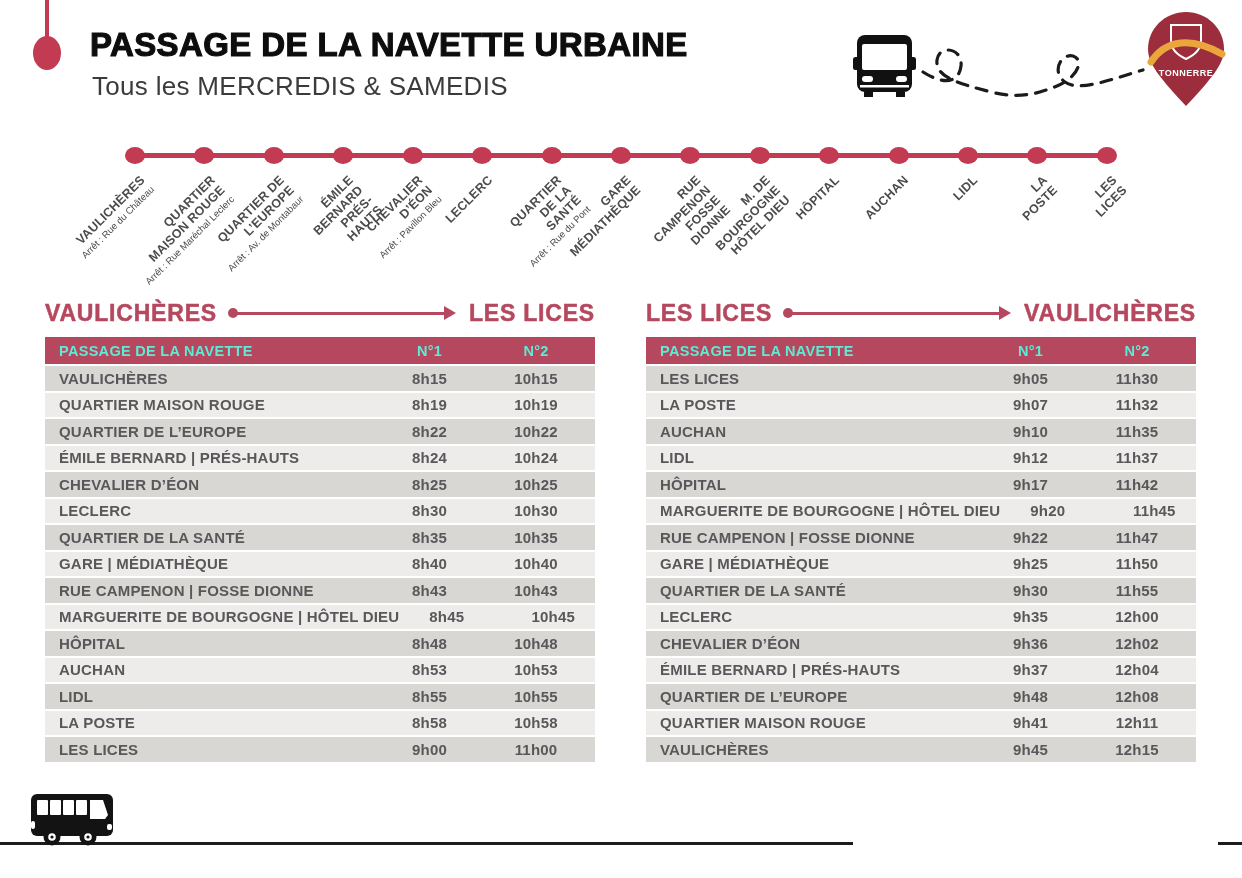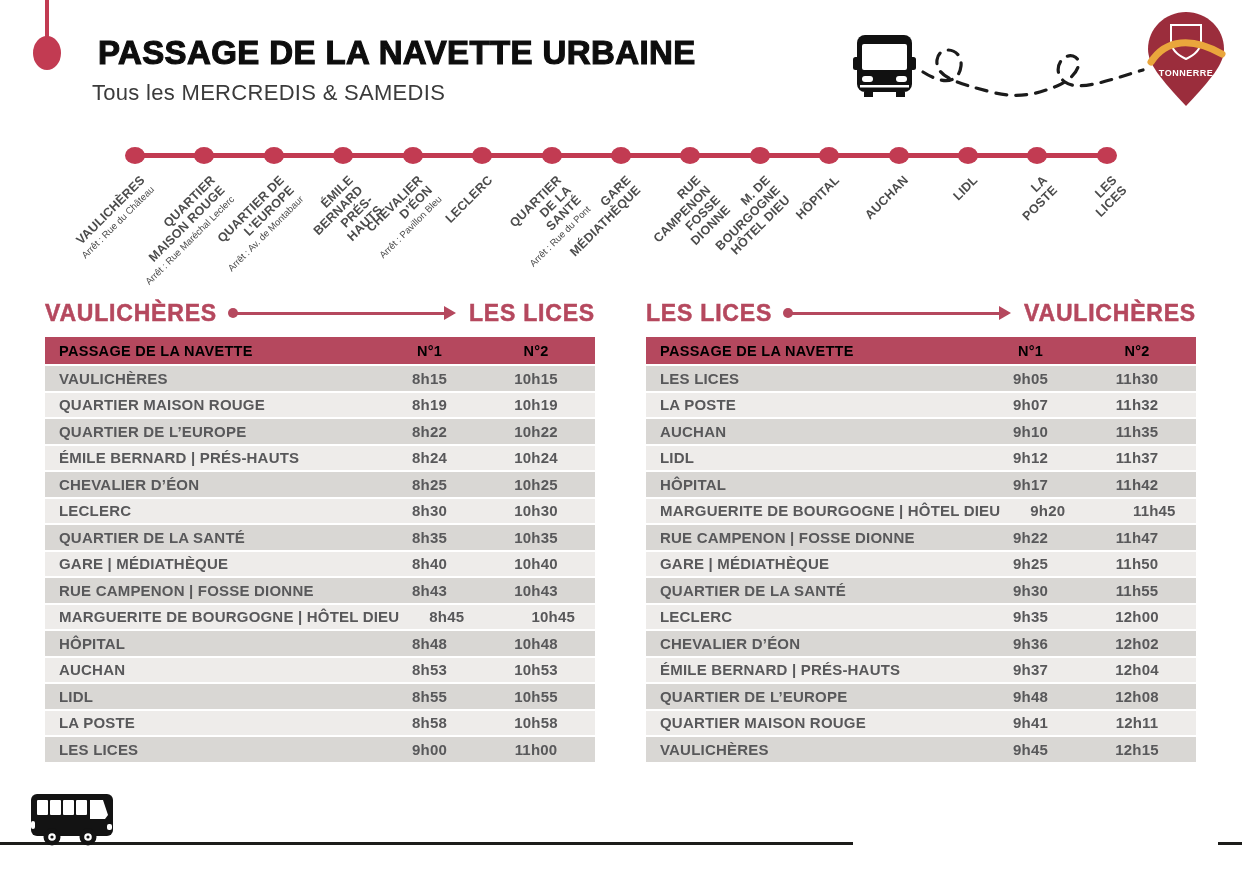--- a/index.html
+++ b/index.html
@@ -5,23 +5,23 @@
   html,body{margin:0;padding:0;}
   .page{position:relative;width:1242px;height:878px;background:#ffffff;overflow:hidden;
         font-family:"Liberation Sans",sans-serif;}
 
   
   .pin-stem{position:absolute;left:45px;top:0;width:4px;height:40px;background:#c23b52;}
   .pin-ball{position:absolute;left:33px;top:36px;width:28px;height:34px;border-radius:50%;background:#c23b52;}
 
   
   .header-block{position:absolute;left:90px;top:26px;}
-  .main-title{margin:8px;font-size:33px;font-weight:bold;color:#0d0d0d;letter-spacing:.4px;
+  .main-title{margin:0;font-size:33px;font-weight:bold;color:#0d0d0d;letter-spacing:.4px;
               -webkit-text-stroke:1.1px #0d0d0d;}
-  .sub-title{margin:1px 0 0 2px;font-size:22px;font-weight:400;color:#3b3b3b;letter-spacing:.3px;}
+  .sub-title{margin:7px 0 0 2px;font-size:26px;font-weight:400;color:#3b3b3b;letter-spacing:.3px;}
 
   
   .top-art{position:absolute;left:845px;top:8px;}
 
   
   .route{position:absolute;left:125px;top:147px;width:992px;height:150px;}
   .route-line{position:absolute;left:10px;right:10px;top:6px;height:5px;background:#c23b52;}
   .route-stops{position:relative;display:flex;justify-content:space-between;height:100%;}
   .stop{position:relative;width:20px;}
   .dot{position:relative;width:20px;height:17px;border-radius:50%;background:#c23b52;z-index:2;}
@@ -38,21 +38,21 @@
   .dir-row{display:flex;align-items:center;height:30px;margin-bottom:9px;}
   .dir-label{font-size:23px;font-weight:bold;color:#b5485e;letter-spacing:.8px;
              -webkit-text-stroke:.5px #b5485e;white-space:nowrap;}
   .dir-arrow{flex:1;height:3px;background:#b5485e;position:relative;margin:0 16px;}
   .dir-arrow::before{content:"";position:absolute;left:-5px;top:-3.5px;width:10px;height:10px;
                      border-radius:50%;background:#b5485e;}
   .dir-arrow::after{content:"";position:absolute;right:-3px;top:-5.5px;
                     border-left:12px solid #b5485e;border-top:7px solid transparent;
                     border-bottom:7px solid transparent;}
   .thead{display:grid;grid-template-columns:1fr 95px 118px;align-items:center;height:27px;
-         background:#b5485e;color:#000000;font-size:14.5px;font-weight:bold;letter-spacing:.3px;
+         background:#b5485e;color:#5eead4;font-size:14.5px;font-weight:bold;letter-spacing:.3px;
          margin-bottom:2px;}
   .tbody{list-style:none;margin:0;padding:0;}
   .row{display:grid;grid-template-columns:1fr 95px 118px;align-items:center;height:24.5px;
        margin-bottom:2px;font-size:15px;font-weight:bold;color:#58585a;letter-spacing:.2px;}
   .row:nth-child(odd){background:#d9d7d4;}
   .row:nth-child(even){background:#eeecea;}
   .c-stop{padding-left:14px;white-space:nowrap;}
   .c-time{text-align:center;}
 
   

